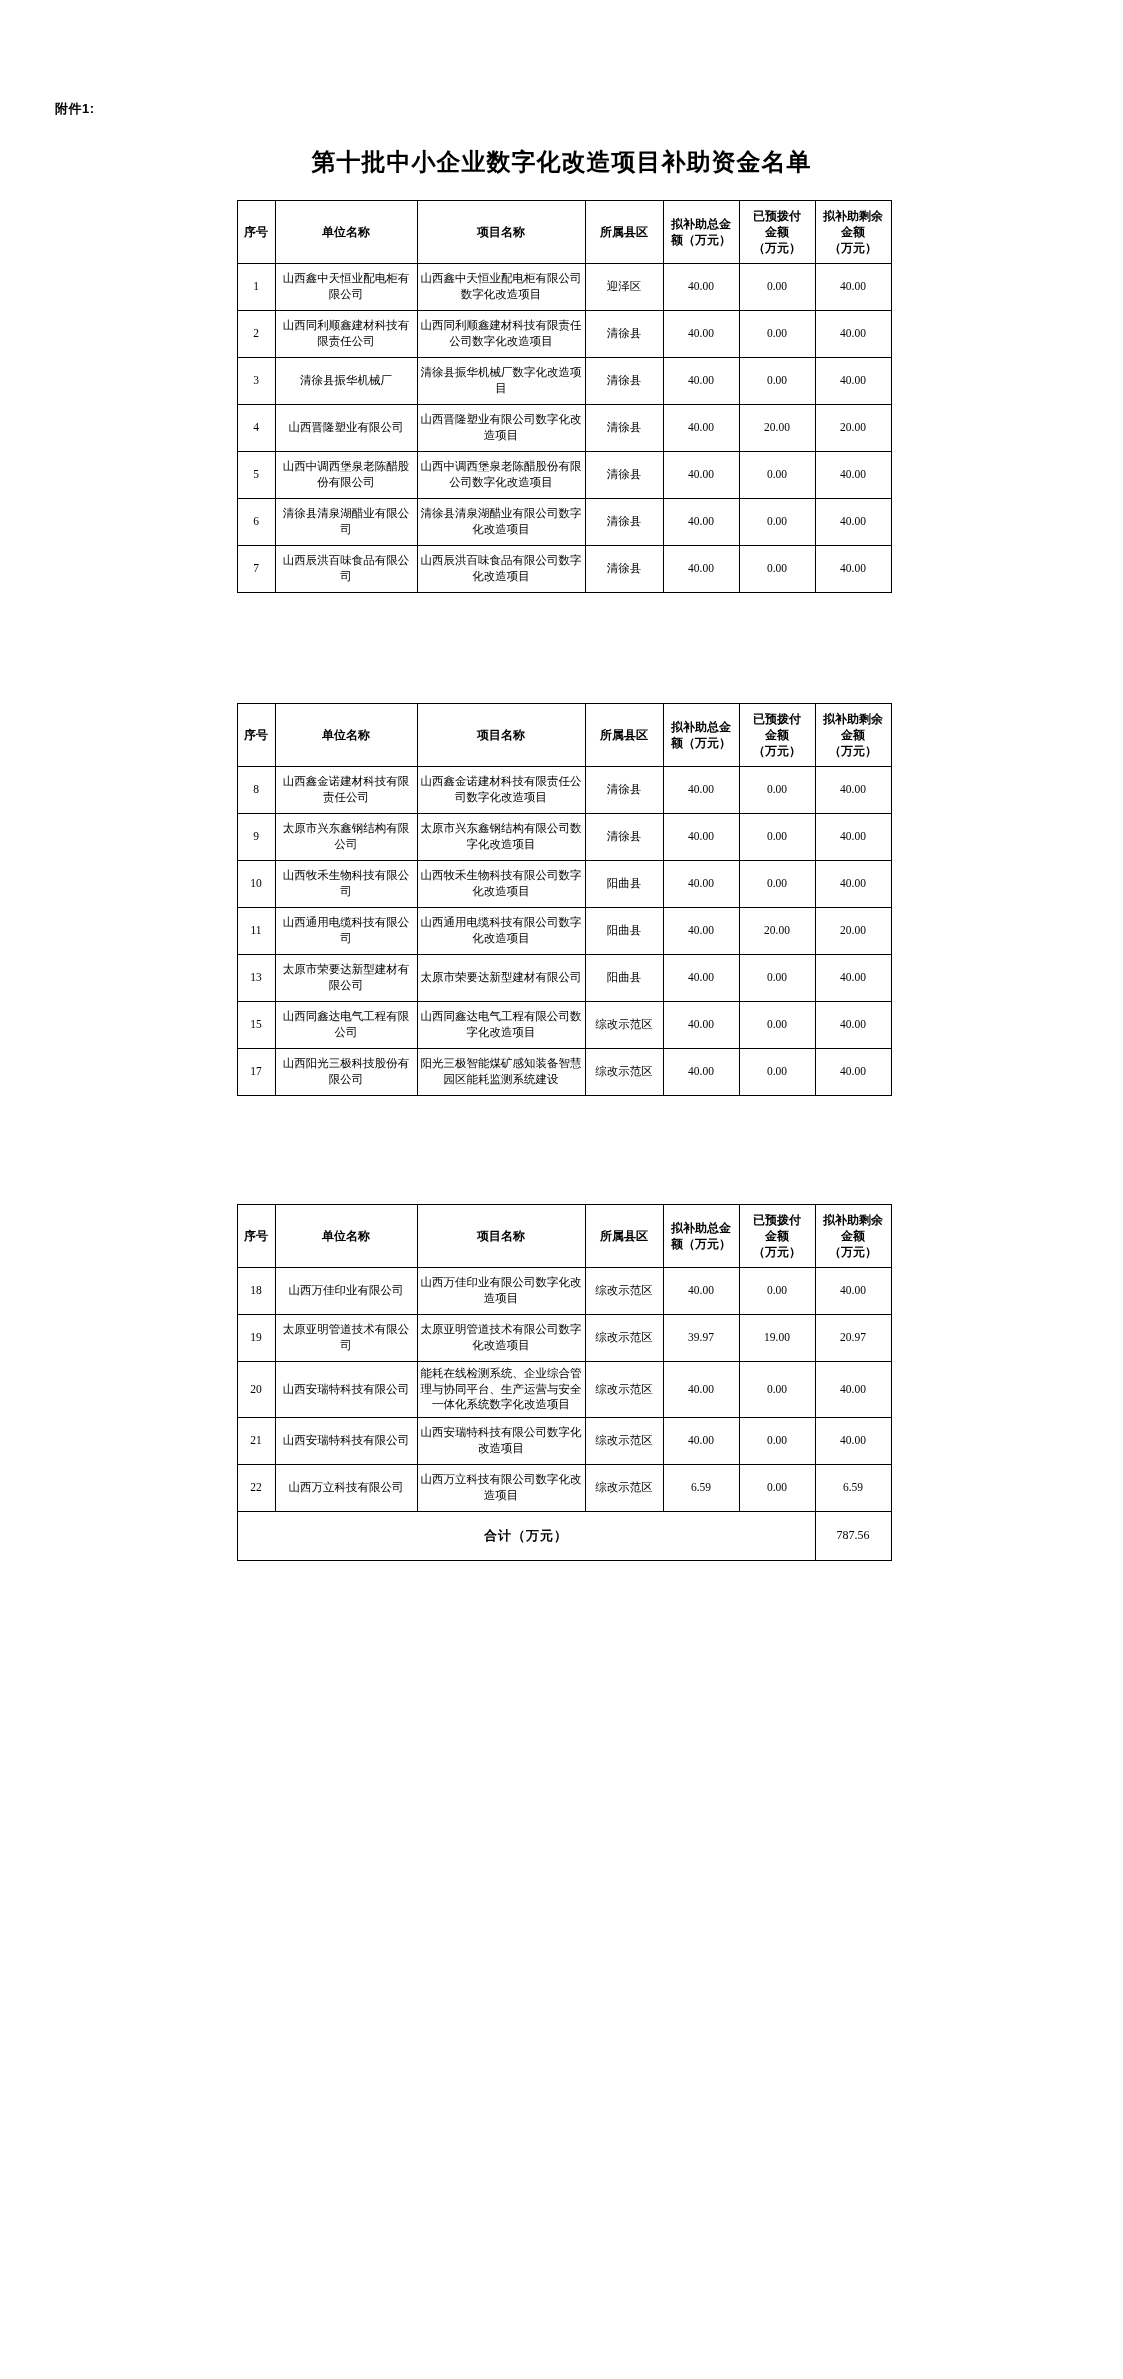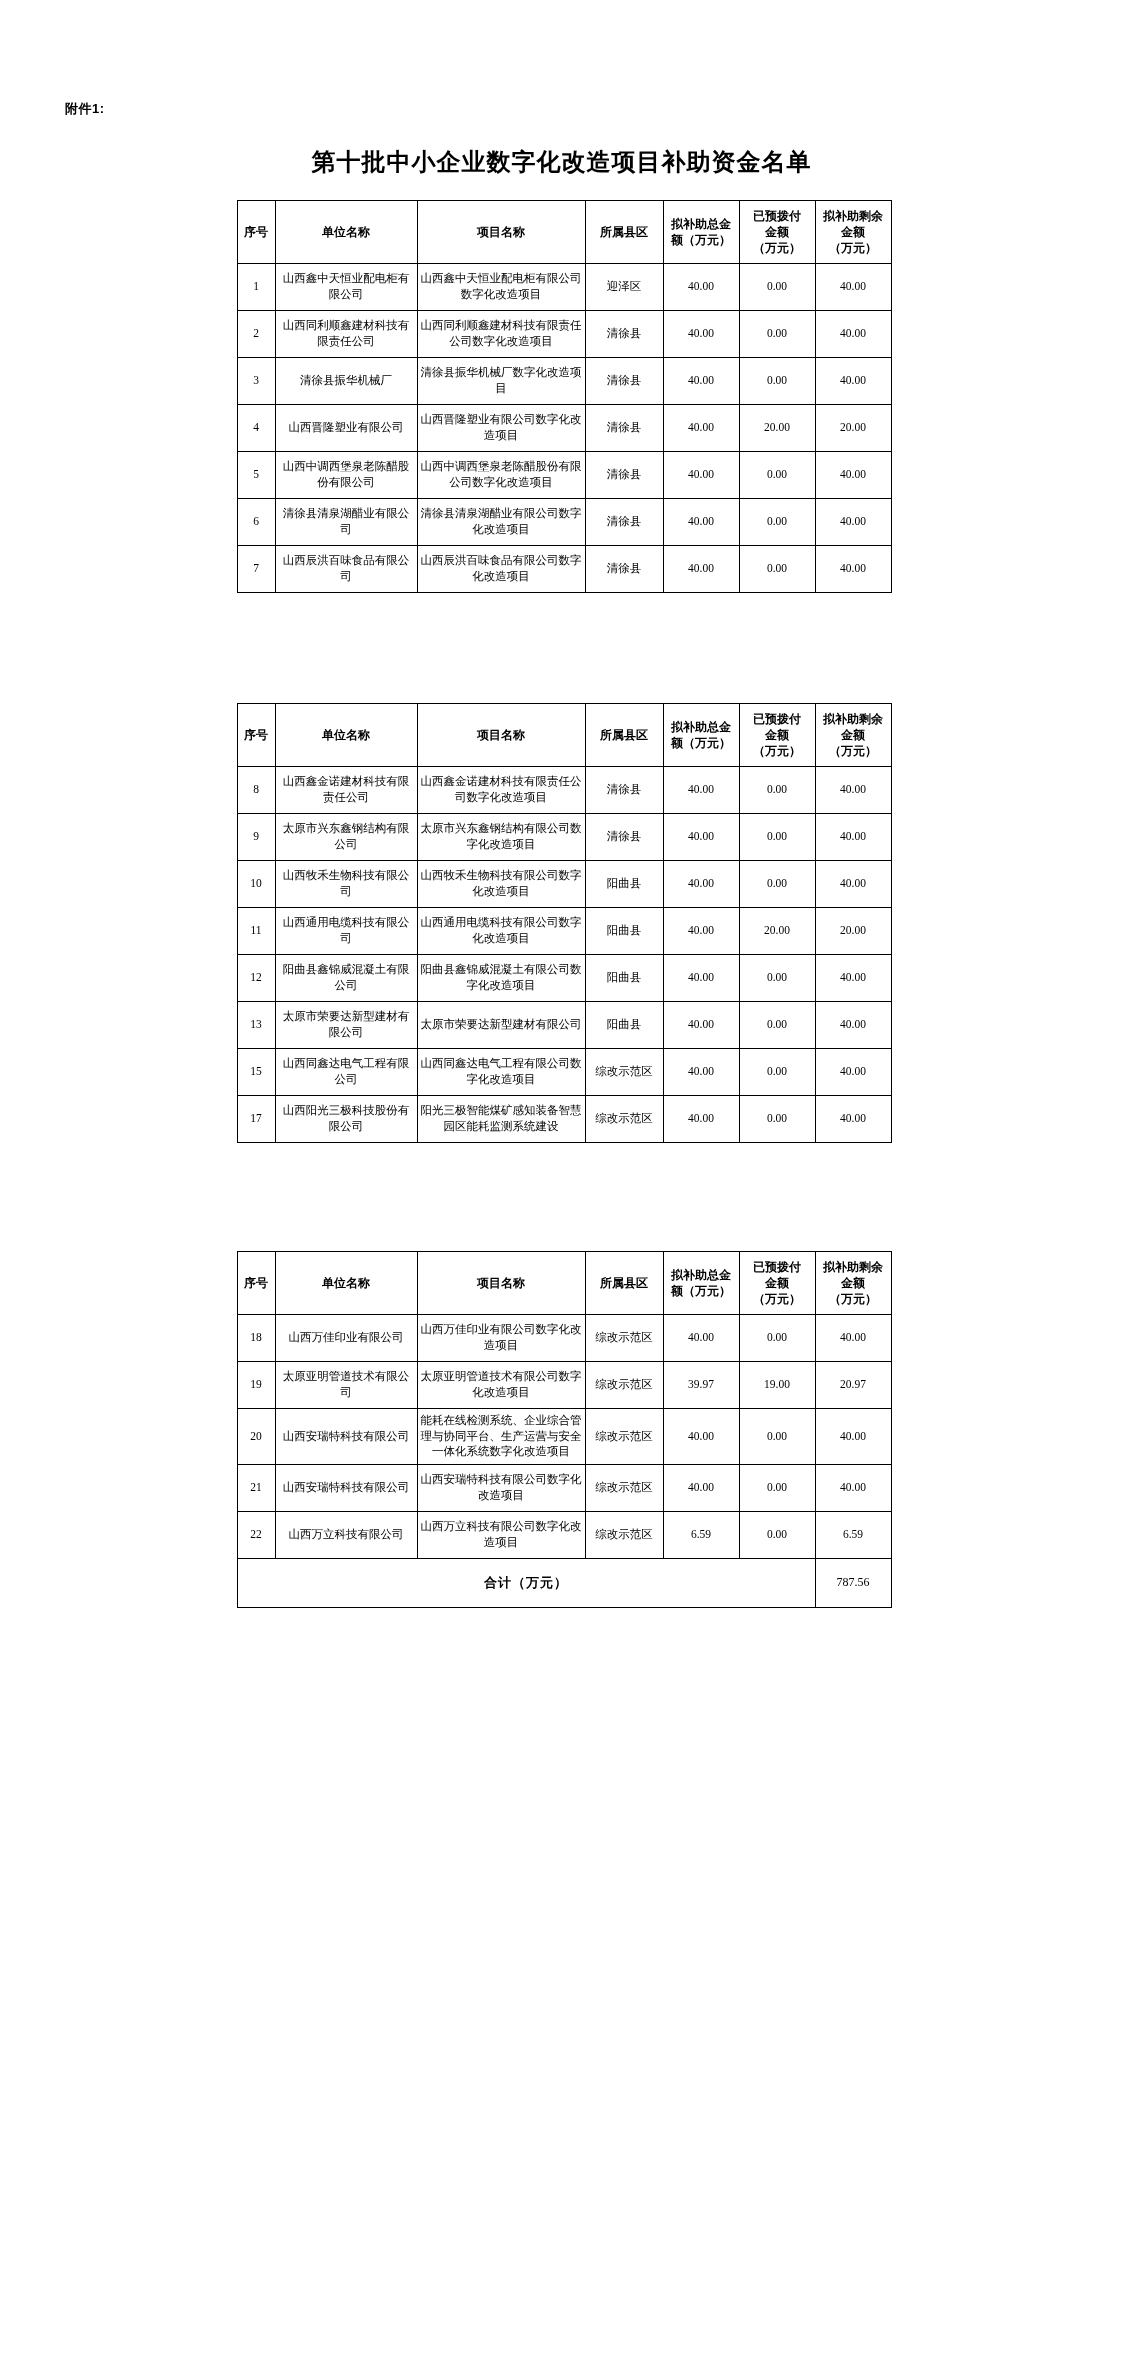--- a/index.html
+++ b/index.html
@@ -20,21 +20,21 @@
     width: 1123px;
     min-height: 2379px;
     box-sizing: border-box;
     padding: 100px 55px 40px 55px;
   }
   .attachment-label {
     font-family: "Liberation Sans", "DejaVu Sans", sans-serif;
     font-size: 13px;
     font-weight: bold;
     letter-spacing: 0.5px;
-    margin: 0 0 28px 10px;
+    margin: 0 0 28px 0;
   }
   .doc-title {
     text-align: center;
     font-family: "Liberation Serif", "DejaVu Serif", serif;
     font-weight: bold;
     font-size: 24px;
     letter-spacing: 1px;
     margin: 6px 0 22px 0;
   }
   .table-block {
@@ -268,29 +268,20 @@
           <tr>
             <td class="idx row-cell">11</td>
             <td class="unit row-cell">山西通用电缆科技有限公司</td>
             <td class="proj row-cell">山西通用电缆科技有限公司数字化改造项目</td>
             <td class="dist row-cell">阳曲县</td>
             <td class="total row-cell">40.00</td>
             <td class="paid row-cell">20.00</td>
             <td class="left row-cell">20.00</td>
           </tr>
           <tr>
-            <td class="idx row-cell">12</td>
-            <td class="unit row-cell">阳曲县鑫锦威混凝土有限公司</td>
-            <td class="proj row-cell">阳曲县鑫锦威混凝土有限公司数字化改造项目</td>
-            <td class="dist row-cell">阳曲县</td>
-            <td class="total row-cell">40.00</td>
-            <td class="paid row-cell">0.00</td>
-            <td class="left row-cell">40.00</td>
-          </tr>
-          <tr>
             <td class="idx row-cell">13</td>
             <td class="unit row-cell">太原市荣要达新型建材有限公司</td>
             <td class="proj row-cell">太原市荣要达新型建材有限公司</td>
             <td class="dist row-cell">阳曲县</td>
             <td class="total row-cell">40.00</td>
             <td class="paid row-cell">0.00</td>
             <td class="left row-cell">40.00</td>
           </tr>
           <tr>
             <td class="idx row-cell">15</td>

